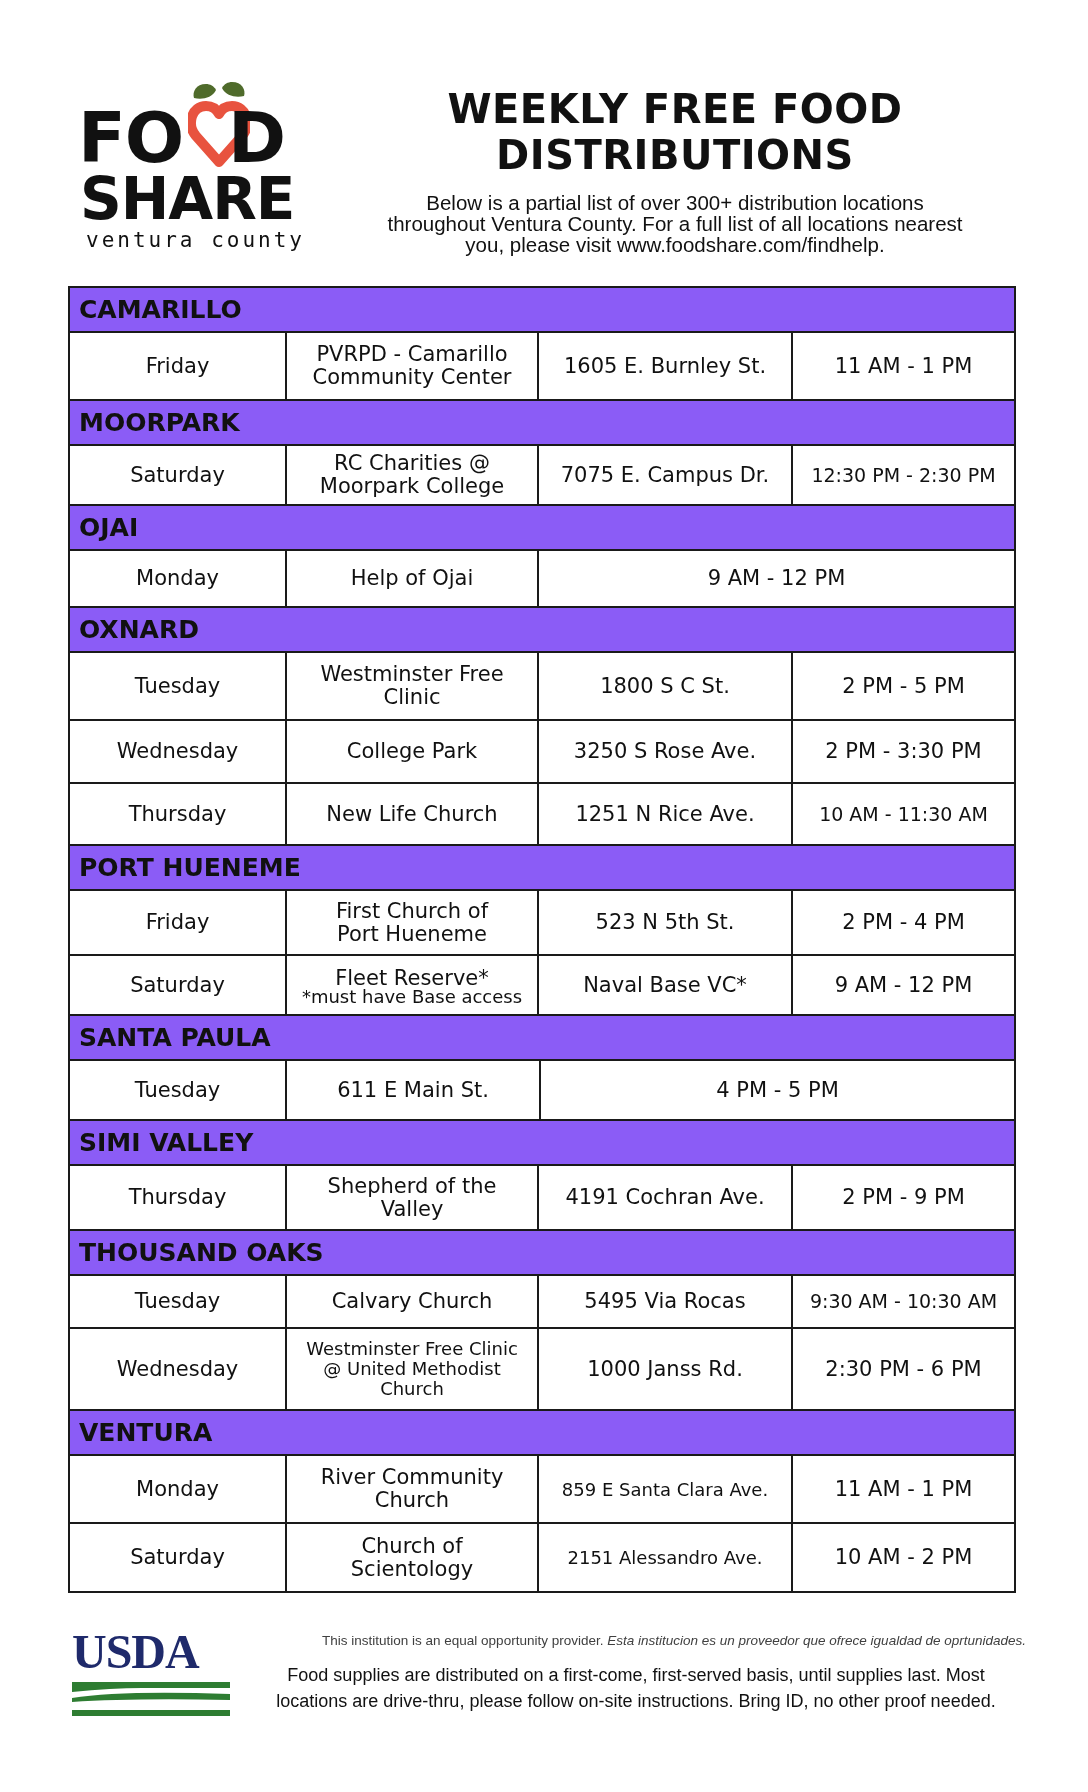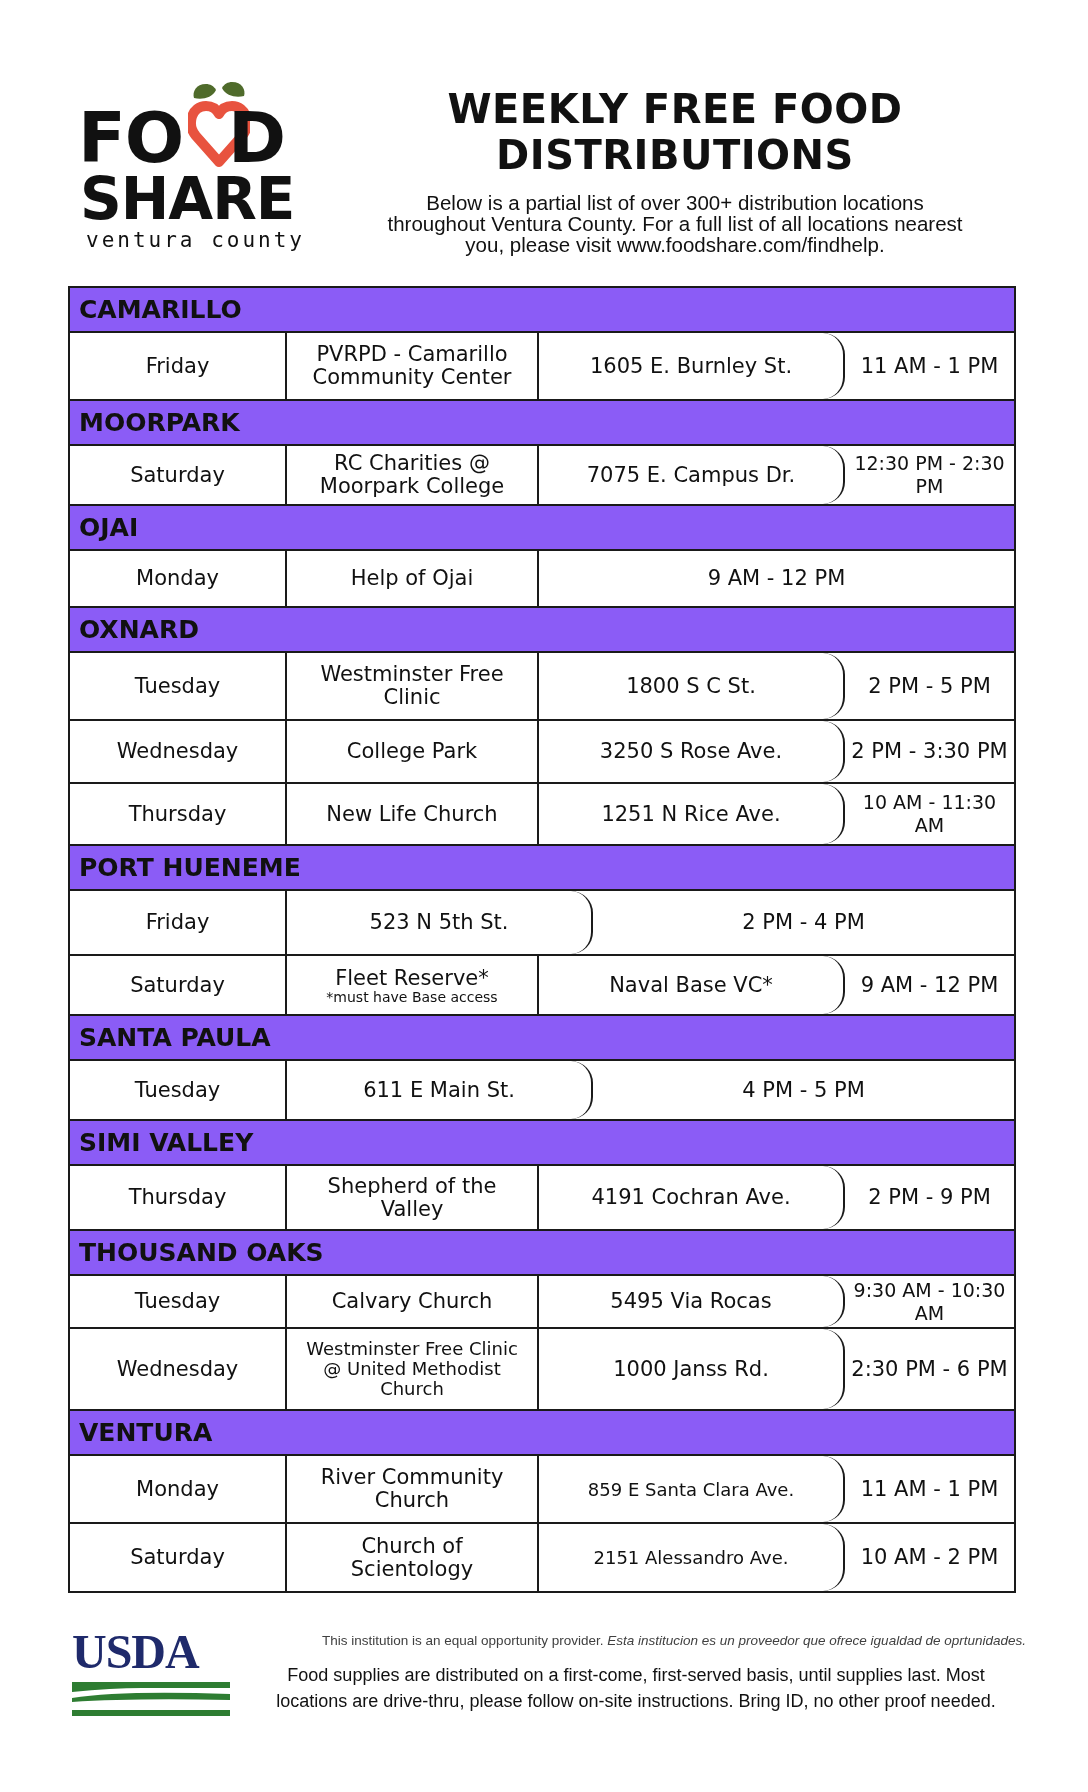--- a/index.html
+++ b/index.html
@@ -13,23 +13,23 @@
   .title { position: absolute; left: 330px; top: 86px; width: 690px; text-align: center; font-family: "DejaVu Sans", sans-serif; font-weight: bold; font-size: 40px; line-height: 46px; letter-spacing: 0.5px; color: #111; }
   .intro { position: absolute; left: 320px; top: 192px; width: 710px; text-align: center; font-family: "Liberation Sans", sans-serif; font-size: 20.5px; line-height: 21px; color: #111; }
   .table { position: absolute; left: 68px; top: 286px; width: 948px; border: 2px solid #1a1a1a; box-sizing: border-box; }
   .city { height: 45px; background: #8b5cf6; border-bottom: 2px solid #1a1a1a; box-sizing: border-box; font-family: "DejaVu Sans", sans-serif; font-weight: bold; font-size: 25px; line-height: 43px; padding-left: 9px; color: #111; }
   .row { display: flex; border-bottom: 2px solid #1a1a1a; box-sizing: border-box; background: #fff; }
   .row:last-child { border-bottom: none; }
   .cell { display: flex; flex-direction: column; align-items: center; justify-content: center; text-align: center; box-sizing: border-box; border-right: 2px solid #1a1a1a; font-family: "DejaVu Sans", sans-serif; font-size: 21px; line-height: 23px; color: #111; padding: 16px 4px; }
   .cell:last-child { border-right: none; }
   .c-day { width: 217px; }
   .c-loc { width: 252px; }
-  .c-addr { width: 306px; border-radius: 22px; }
+  .c-addr { width: 254px; }
   .c-time { flex: 1; }
-  .note { font-size: 14px; line-height: 14px; }
+  .note { font-size: 18px; line-height: 14px; }
   .small { font-size: 18px; line-height: 20px; }
   .usda { position: absolute; left: 72px; top: 1628px; width: 158px; height: 90px; }
   .usda-text { position: absolute; left: 0; top: 0; font-family: "Liberation Serif", serif; font-weight: bold; font-size: 48px; line-height: 48px; color: #1f2a6b; letter-spacing: -1px; }
   .foot1 { position: absolute; left: 246px; top: 1633px; width: 780px; text-align: right; font-family: "Liberation Sans", sans-serif; font-size: 13.5px; color: #404040; white-space: nowrap; }
   .foot1 i { font-style: italic; }
   .foot2 { position: absolute; left: 246px; top: 1662px; width: 780px; text-align: center; font-family: "Liberation Sans", sans-serif; font-size: 18px; line-height: 26px; color: #111; }
 </style>
 </head>
 <body>
 
@@ -109,20 +109,24 @@
       <div class="cell c-day">Thursday</div>
       <div class="cell c-loc">
         <div>New Life Church</div>
       </div>
       <div class="cell c-addr">1251 N Rice Ave.</div>
       <div class="cell c-time" style="font-size: 19px;">10 AM - 11:30 AM</div>
     </div>
     <div class="city">PORT HUENEME</div>
     <div class="row" style="height: 65px;">
       <div class="cell c-day">Friday</div>
+      <div class="cell c-loc">
+        <div>First Church of</div>
+        <div>Port Hueneme</div>
+      </div>
       <div class="cell c-addr">523 N 5th St.</div>
       <div class="cell c-time">2 PM - 4 PM</div>
     </div>
     <div class="row" style="height: 60px;">
       <div class="cell c-day">Saturday</div>
       <div class="cell c-loc">
         <div>Fleet Reserve*</div>
         <div class="note">*must have Base access</div>
       </div>
       <div class="cell c-addr">Naval Base VC*</div>

